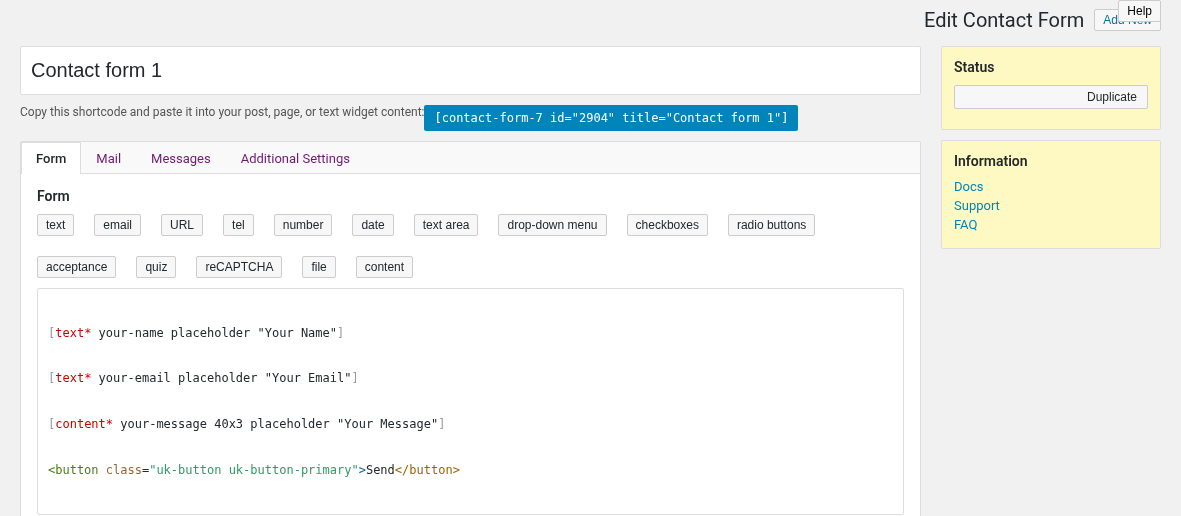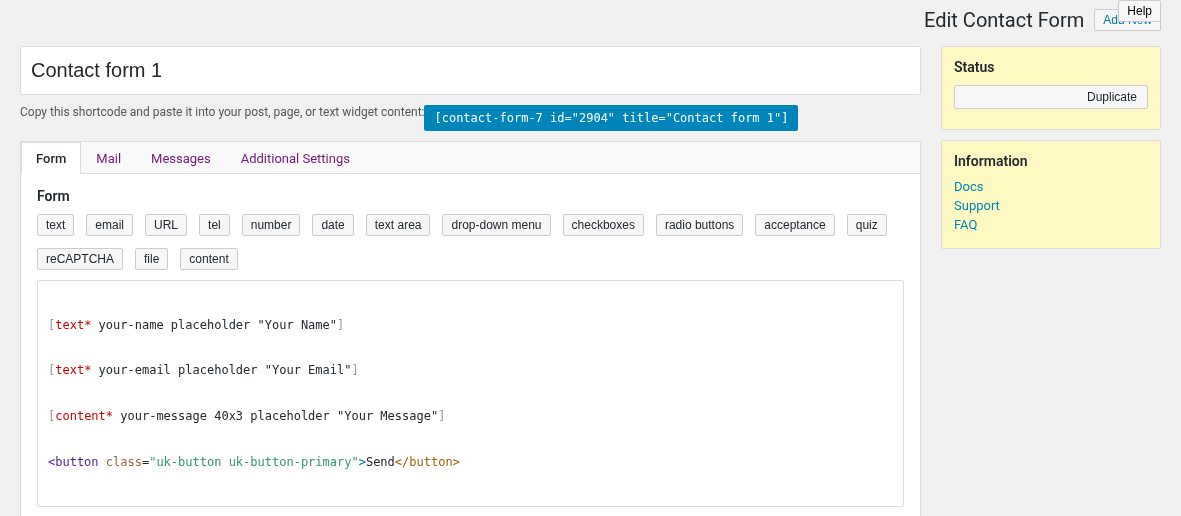--- a/index.html
+++ b/index.html
@@ -113,21 +113,21 @@
     }
     .section-title {
       font-size: 14px;
       font-weight: 600;
       margin-bottom: 10px;
       color: #23282d;
     }
     .field-buttons {
       display: flex;
       flex-wrap: wrap;
-      gap: 12px;
+      gap: 20px;
       margin-bottom: 10px;
     }
     .field-btn {
       background: #f7f7f7;
       border: 1px solid #cccccc;
       border-radius: 2px;
       padding: 3px 8px;
       font-size: 12px;
       cursor: pointer;
       color: #23282d;
@@ -262,21 +262,21 @@
               <button class="field-btn">file</button>
               <button class="field-btn">content</button>
             </div>
           <div class="code-area" contenteditable="true" style="">
 <span style="color:#999">[</span><span style="color:#c00">text*</span> <span style="color:#23282d">your-name placeholder "Your Name"</span><span style="color:#999">]</span>
 
 <span style="color:#999">[</span><span style="color:#c00">text*</span> <span style="color:#23282d">your-email placeholder "Your Email"</span><span style="color:#999">]</span>
 
 <span style="color:#999">[</span><span style="color:#c00">content*</span> <span style="color:#23282d">your-message 40x3 placeholder "Your Message"</span><span style="color:#999">]</span>
 
-<span style="color:#4c1d95">&lt;button</span> <span style="color:#996633">class</span>=<span style="color:#339966">"uk-button uk-button-primary"</span><span style="color:#006699">&gt;</span>Send<span style="color:#a16207">&lt;/button&gt;</span>
+<span style="color:#4d7c0f">&lt;button</span> <span style="color:#996633">class</span>=<span style="color:#339966">"uk-button uk-button-primary"</span><span style="color:#006699">&gt;</span>Send<span style="color:#a16207">&lt;/button&gt;</span>
           </div>
         </div>
       </div>
     </div>
 
     <div class="right-panel">
       <div class="panel-box">
         <div class="panel-box-title">Status</div>
         <button class="duplicate-btn">Duplicate</button>
       </div>

